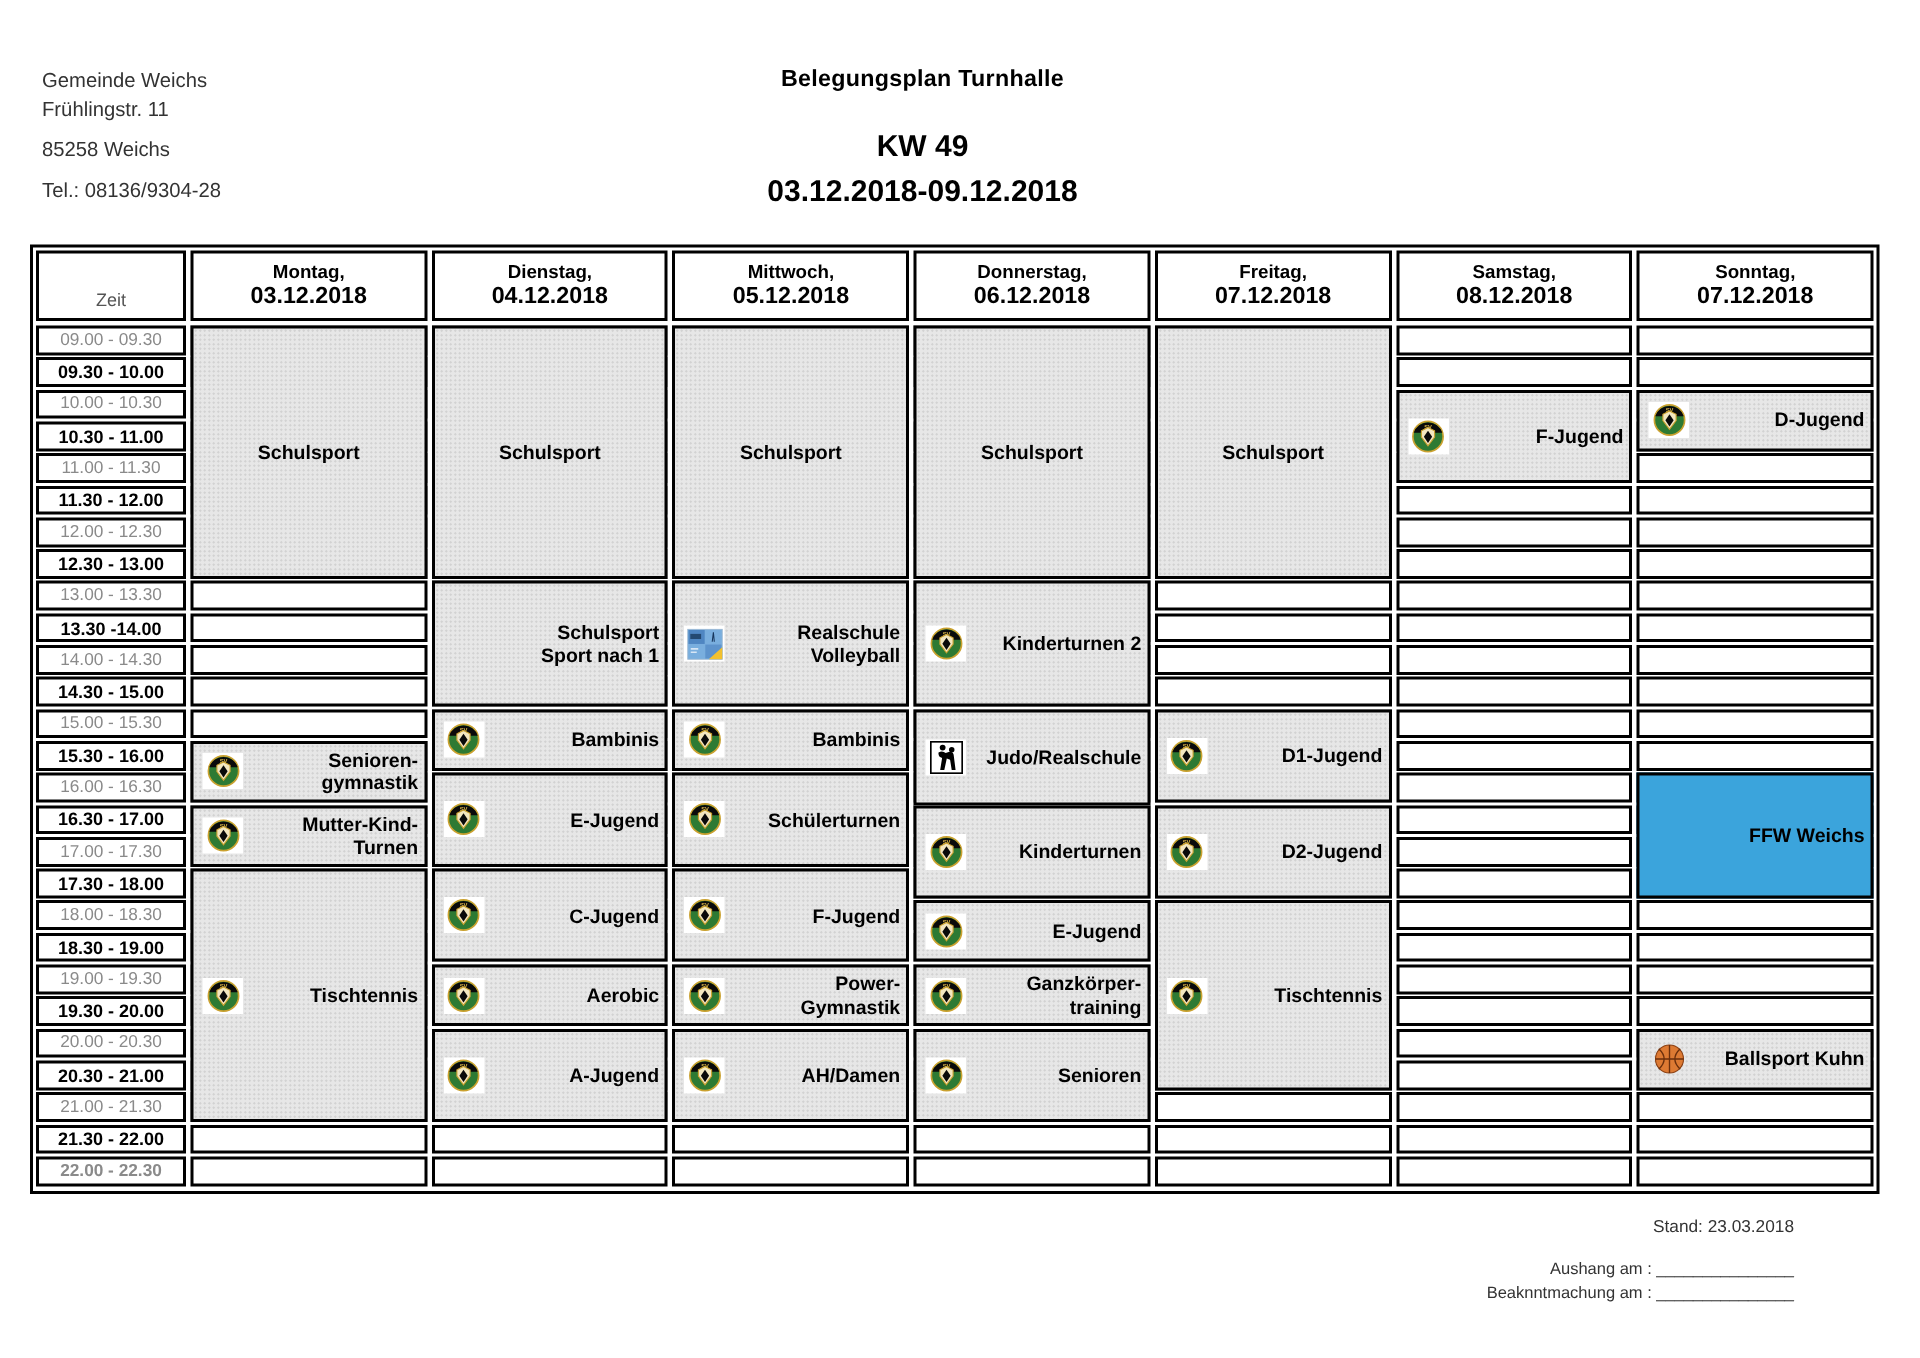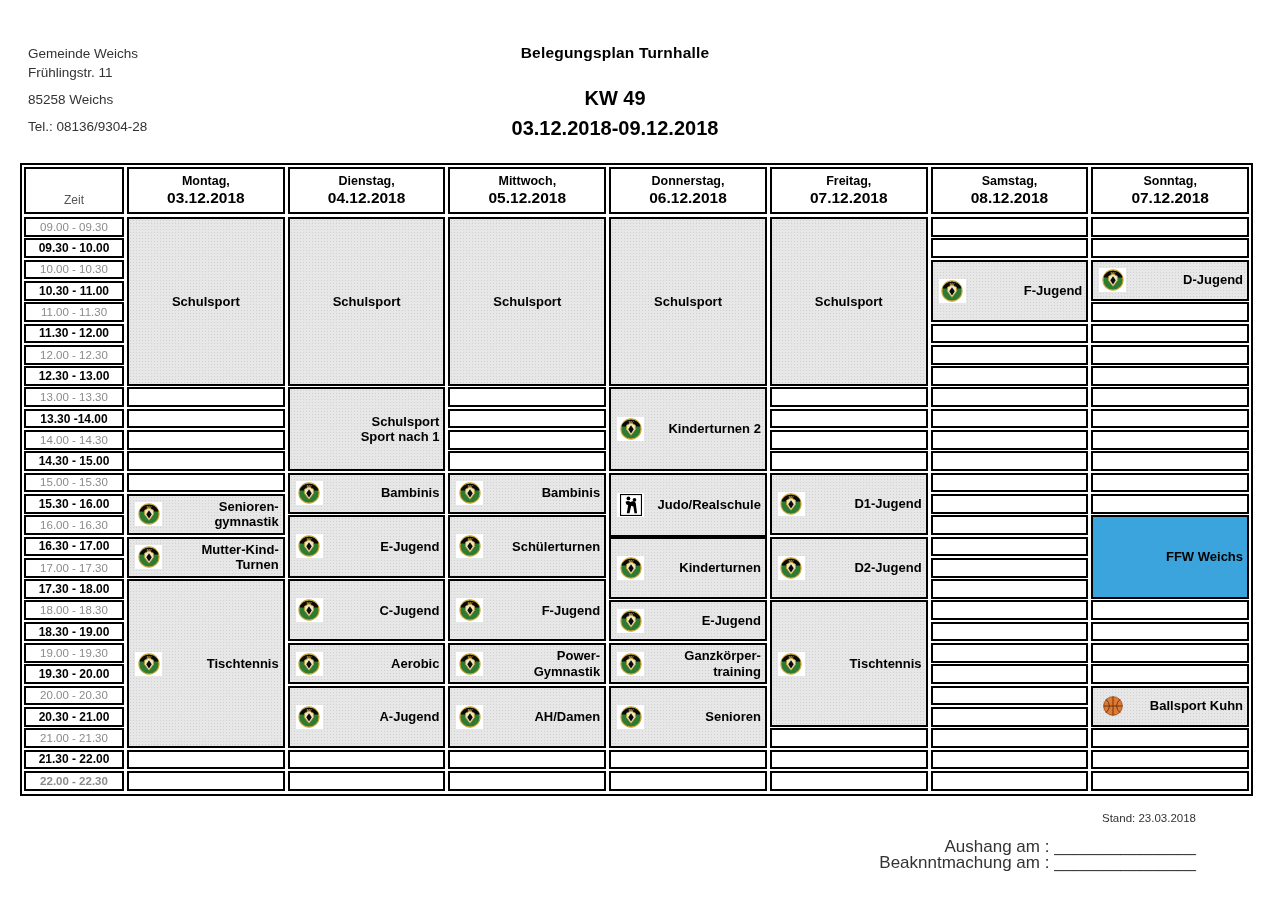--- a/index.html
+++ b/index.html
@@ -49,21 +49,21 @@
   }
   .event .lbl{margin-left:auto;text-align:right;font-weight:bold;font-size:13px;line-height:15.5px;white-space:nowrap;}
   .event.center{justify-content:center;padding:0;}
   .event.center .lbl{margin:0;text-align:center;}
   .event.blue{background-image:none;}
   .icon-tile{background:#fff;width:27px;height:24px;display:flex;align-items:center;justify-content:center;flex:0 0 auto;}
   .icon-tile.basketball-icon-tile{background:transparent;}
 
   
   .stand{position:absolute;top:812px;right:84px;font-size:11.5px;color:#333;}
-  .signoff{position:absolute;top:839px;right:84px;font-size:17px;color:#333;text-align:right;line-height:15.5px;}
+  .signoff{position:absolute;top:839px;right:84px;font-size:11px;color:#333;text-align:right;line-height:15.5px;}
 </style>
 </head>
 <body>
 
 <div class="org-block">
   <div class="l1">Gemeinde Weichs</div>
   <div class="l2">Frühlingstr. 11</div>
   <div class="l3">85258 Weichs</div>
   <div class="l4">Tel.: 08136/9304-28</div>
 </div>
@@ -340,20 +340,37 @@
         <div class="slot" style="top: 468.6px;"></div>
         <div class="slot" style="top: 489.9px;"></div>
         <div class="slot" style="top: 511.2px;"></div>
         <div class="slot" style="top: 532.5px;"></div>
         <div class="slot" style="top: 553.8px;"></div>
         <div class="event center" style="top: 0px; height: 168.9px;">
           <div class="lbl">
             <div>Schulsport</div>
           </div>
         </div>
+        <div class="event" style="top: 170.4px; height: 83.7px;">
+          <span class="icon-tile realschule-logo-icon-tile">
+            <svg width="24" height="21" viewBox="0 0 24 21">
+              <rect x="0.5" y="0.5" width="23" height="20" fill="#79aede" stroke="#9db8d2" stroke-width="0.6"></rect>
+              <rect x="1" y="1" width="10.8" height="9.3" fill="#4f86c2"></rect>
+              <rect x="12.2" y="10.7" width="10.8" height="9.3" fill="#5d93cc"></rect>
+              <path d="M23.5 20.5 L23.5 12.5 L14.5 20.5 Z" fill="#f2c12e"></path>
+              <rect x="2.2" y="3.6" width="7.2" height="3.4" fill="#1c3e63" opacity="0.85"></rect>
+              <path d="M16.8 8.8 L17.6 2.6 L18.2 8.8" fill="none" stroke="#17365c" stroke-width="0.7"></path>
+              <path d="M2.5 13.6 h5 M2.5 15.8 h4" stroke="#d7e6f5" stroke-width="1.1"></path>
+            </svg>
+          </span>
+          <div class="lbl">
+            <div>Realschule</div>
+            <div>Volleyball</div>
+          </div>
+        </div>
         <div class="event" style="top: 255.6px; height: 41.1px;">
           <span class="icon-tile sv-weichs-logo-icon-tile">
             <svg width="22" height="22" viewBox="0 0 24 24">
               <circle cx="12" cy="12" r="11" fill="#2d7a33" stroke="#caa12f" stroke-width="1.2"></circle>
               <path d="M1.6 9.2 A11 11 0 0 1 22.4 9.2 Z" fill="#0a0a0a"></path>
               <text x="12" y="6.4" font-size="4.2" font-weight="bold" fill="#d9b64a" text-anchor="middle">SV</text>
               <path d="M12 5.4 L16.8 7.9 L16.8 12.5 L12 18.8 L7.2 12.5 L7.2 7.9 Z" fill="#f3e7c0" stroke="#caa12f" stroke-width="0.8"></path>
               <path d="M12 7.8 L15 12.2 L12 16.8 L9 12.2 Z" fill="#0a0a0a"></path>
             </svg>
           </span>

